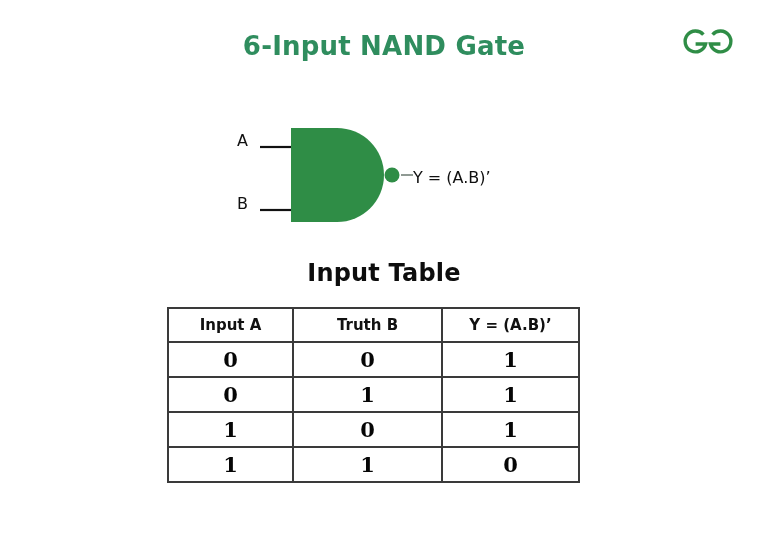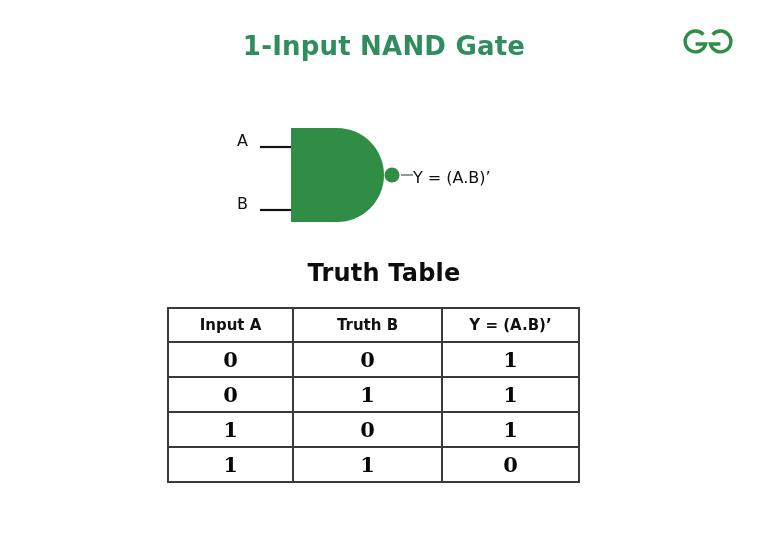--- a/index.html
+++ b/index.html
@@ -133,21 +133,21 @@
 
 <div class="canvas">
 
   <svg class="brand-logo" viewBox="0 0 58 34" aria-hidden="true">
     <g fill="none" stroke="#2f8d46" stroke-width="3.4">
       <path d="M24.4 12.6 A10.4 10.4 0 1 0 26.6 22.0 L16.6 22.0" stroke-linecap="butt" transform="translate(0,0)"></path>
       <path d="M33.6 12.6 A10.4 10.4 0 1 1 31.4 22.0 L41.4 22.0" stroke-linecap="butt"></path>
     </g>
   </svg>
 
-  <div class="page-title">1-Input NAND Gate</div>
+  <div class="page-title">6-Input NAND Gate</div>
 
   <div class="diagram">
 
     <svg class="gate-svg" viewBox="0 0 320 128" aria-hidden="true">
 
       <line x1="35" y1="35" x2="66" y2="35" stroke="#111111" stroke-width="2.2"></line>
 
       <line x1="35" y1="98" x2="66" y2="98" stroke="#111111" stroke-width="2.2"></line>
 
       <path d="M66 16 L112 16 A47 47 0 0 1 112 110 L66 110 Z" fill="#2f8d46"></path>
@@ -155,21 +155,21 @@
       <circle cx="167" cy="63" r="7.5" fill="#2f8d46"></circle>
 
       <line x1="176" y1="63" x2="188" y2="63" stroke="#8f9a93" stroke-width="2"></line>
     </svg>
 
     <span class="io-label label-a">A</span>
     <span class="io-label label-b">B</span>
     <span class="io-label label-y">Y = (A.B)’</span>
   </div>
 
-  <div class="table-heading">Truth Table</div>
+  <div class="table-heading">Input Table</div>
 
   <table class="truth-table">
     <thead>
       <tr>
         <th class="col-a">Input A</th>
         <th class="col-b">Truth B</th>
         <th class="col-y">Y = (A.B)’</th>
       </tr>
     </thead>
     <tbody>

